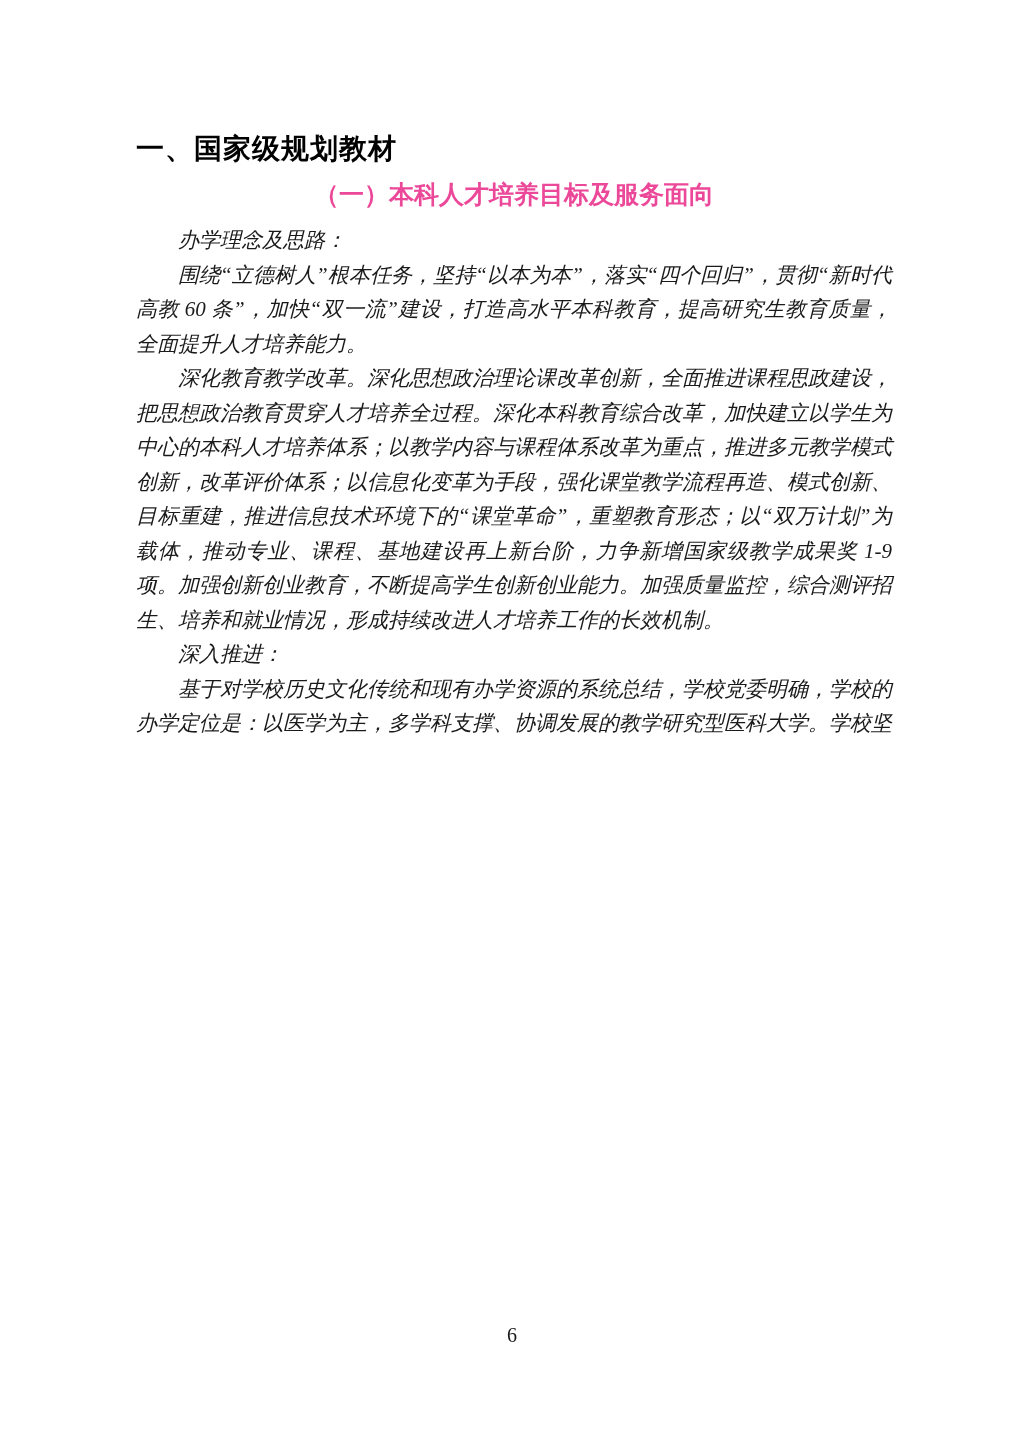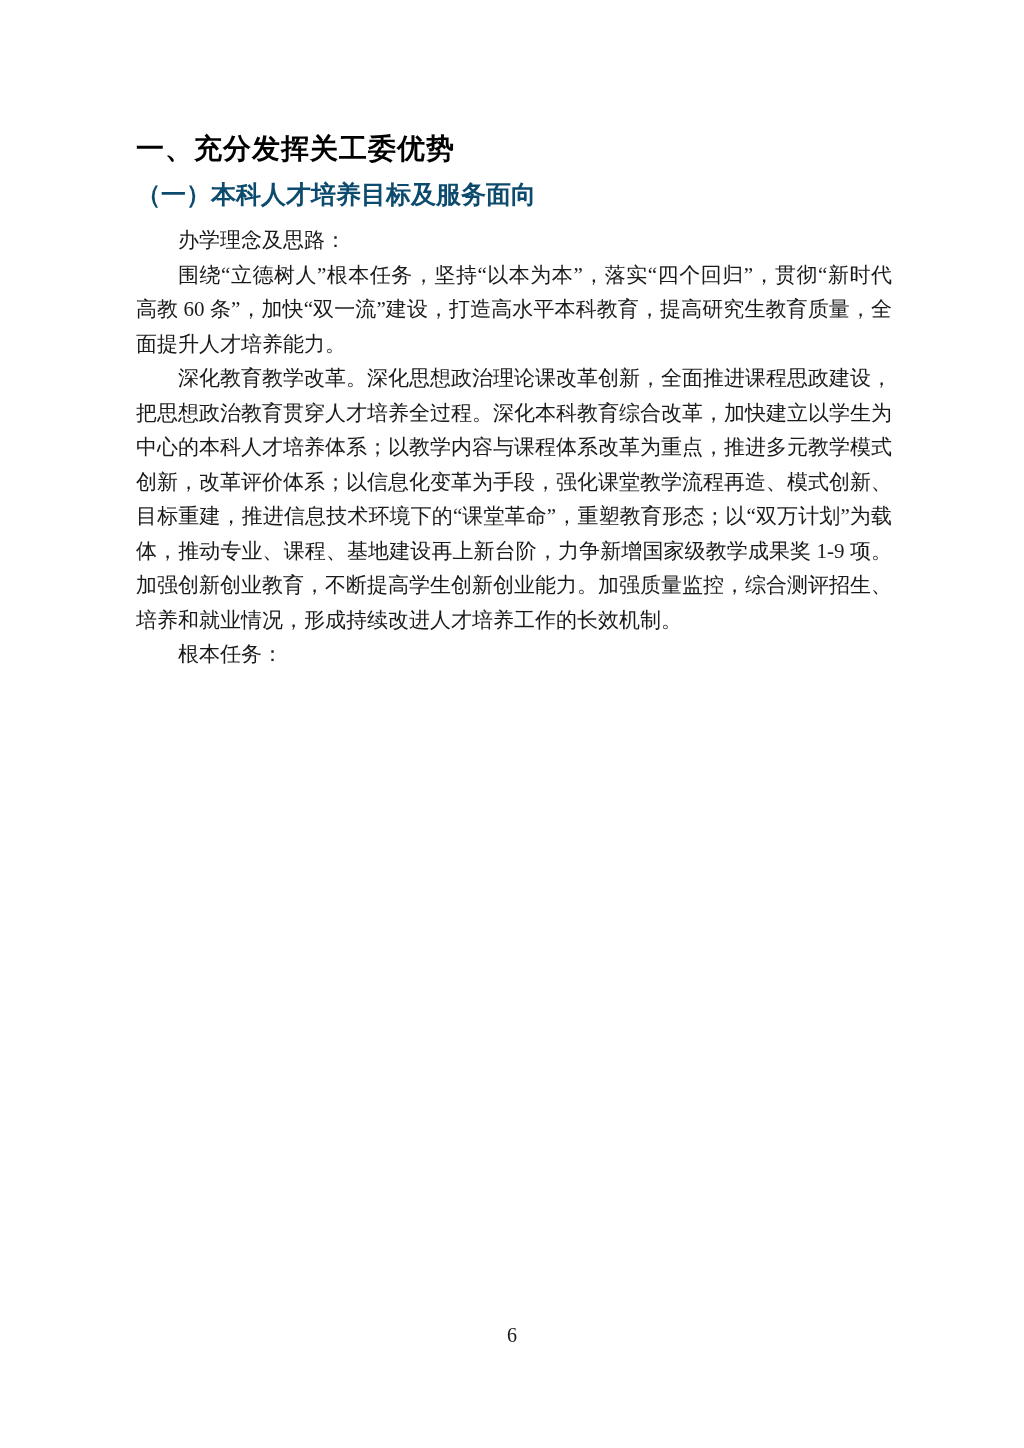--- a/index.html
+++ b/index.html
@@ -26,52 +26,55 @@
     line-height: 34px;
     color: #000000;
     margin: 0 0 12px 0;
     letter-spacing: 1px;
   }
   .h2 {
     font-family: "Liberation Sans", "DejaVu Sans", sans-serif;
     font-weight: bold;
     font-size: 25px;
     line-height: 32px;
-    color: #0c4a6e;
+    color: #ec4899;
     margin: 0 0 13px 0;
+    text-align: center;
   }
   .body-text p {
     margin: 0;
     padding: 0;
     font-size: 21px;
     line-height: 34.5px;
     text-align: justify;
     text-justify: inter-character;
     text-indent: 2em;
     color: #1a1a1a;
     word-break: break-all;
+    font-style: italic;
   }
   .page-number {
     position: absolute;
     top: 1322px;
     left: 0;
     width: 1024px;
     text-align: center;
     font-size: 20px;
     line-height: 26px;
     color: #1a1a1a;
   }
 </style>
 </head>
 <body>
 
 <div class="page-content">
-  <h1 class="h1">一、充分发挥关工委优势</h1>
+  <h1 class="h1">一、国家级规划教材</h1>
   <h2 class="h2">（一）本科人才培养目标及服务面向</h2>
   <div class="body-text">
     <p>办学理念及思路：</p>
     <p>围绕“立德树人”根本任务，坚持“以本为本”，落实“四个回归”，贯彻“新时代高教 60 条”，加快“双一流”建设，打造高水平本科教育，提高研究生教育质量，全面提升人才培养能力。</p>
     <p>深化教育教学改革。深化思想政治理论课改革创新，全面推进课程思政建设，把思想政治教育贯穿人才培养全过程。深化本科教育综合改革，加快建立以学生为中心的本科人才培养体系；以教学内容与课程体系改革为重点，推进多元教学模式创新，改革评价体系；以信息化变革为手段，强化课堂教学流程再造、模式创新、目标重建，推进信息技术环境下的“课堂革命”，重塑教育形态；以“双万计划”为载体，推动专业、课程、基地建设再上新台阶，力争新增国家级教学成果奖 1-9 项。加强创新创业教育，不断提高学生创新创业能力。加强质量监控，综合测评招生、培养和就业情况，形成持续改进人才培养工作的长效机制。</p>
-    <p>根本任务：</p>
+    <p>深入推进：</p>
+    <p>基于对学校历史文化传统和现有办学资源的系统总结，学校党委明确，学校的办学定位是：以医学为主，多学科支撑、协调发展的教学研究型医科大学。学校坚</p>
   </div>
 </div>
 
 <div class="page-number">6</div>
 
 </body></html>

